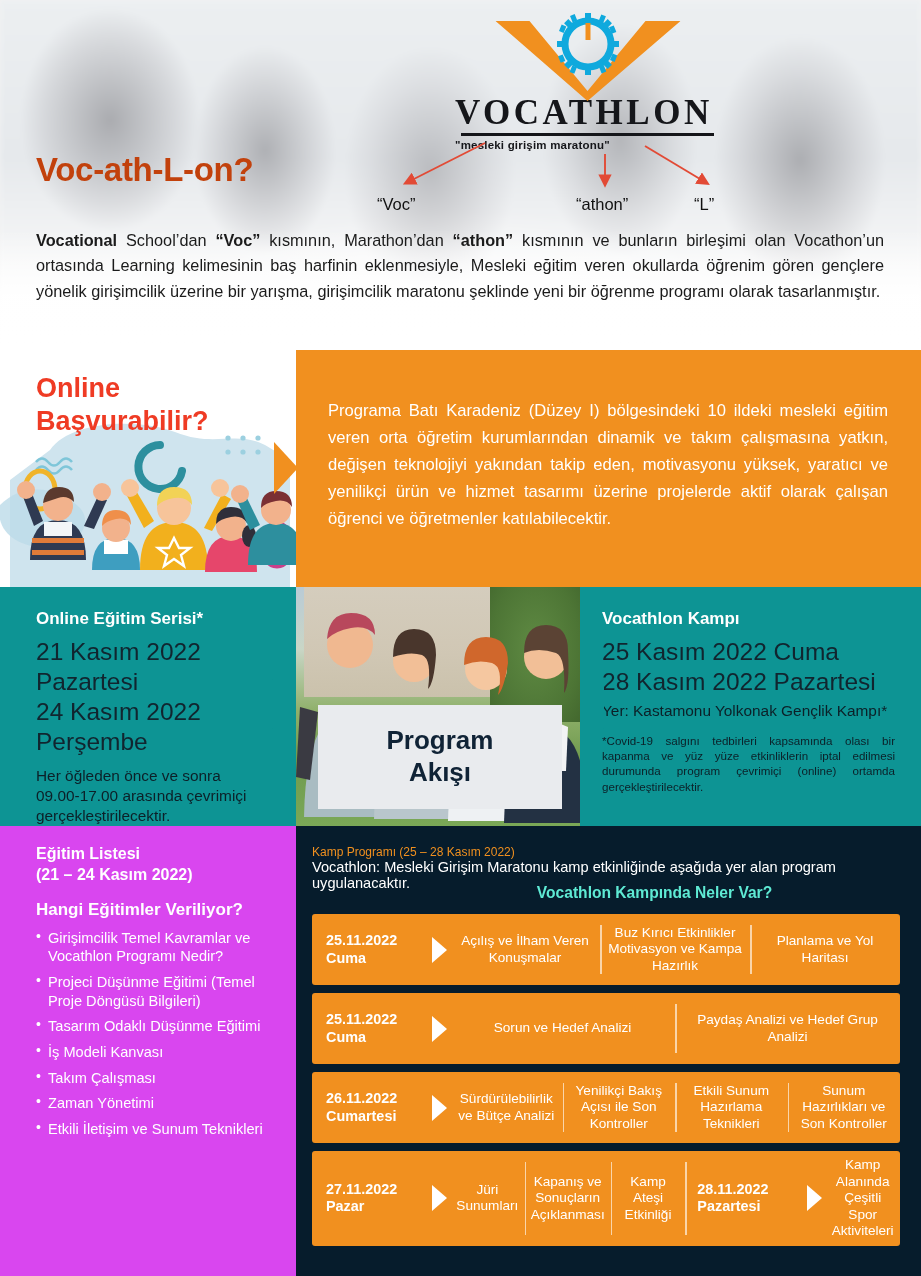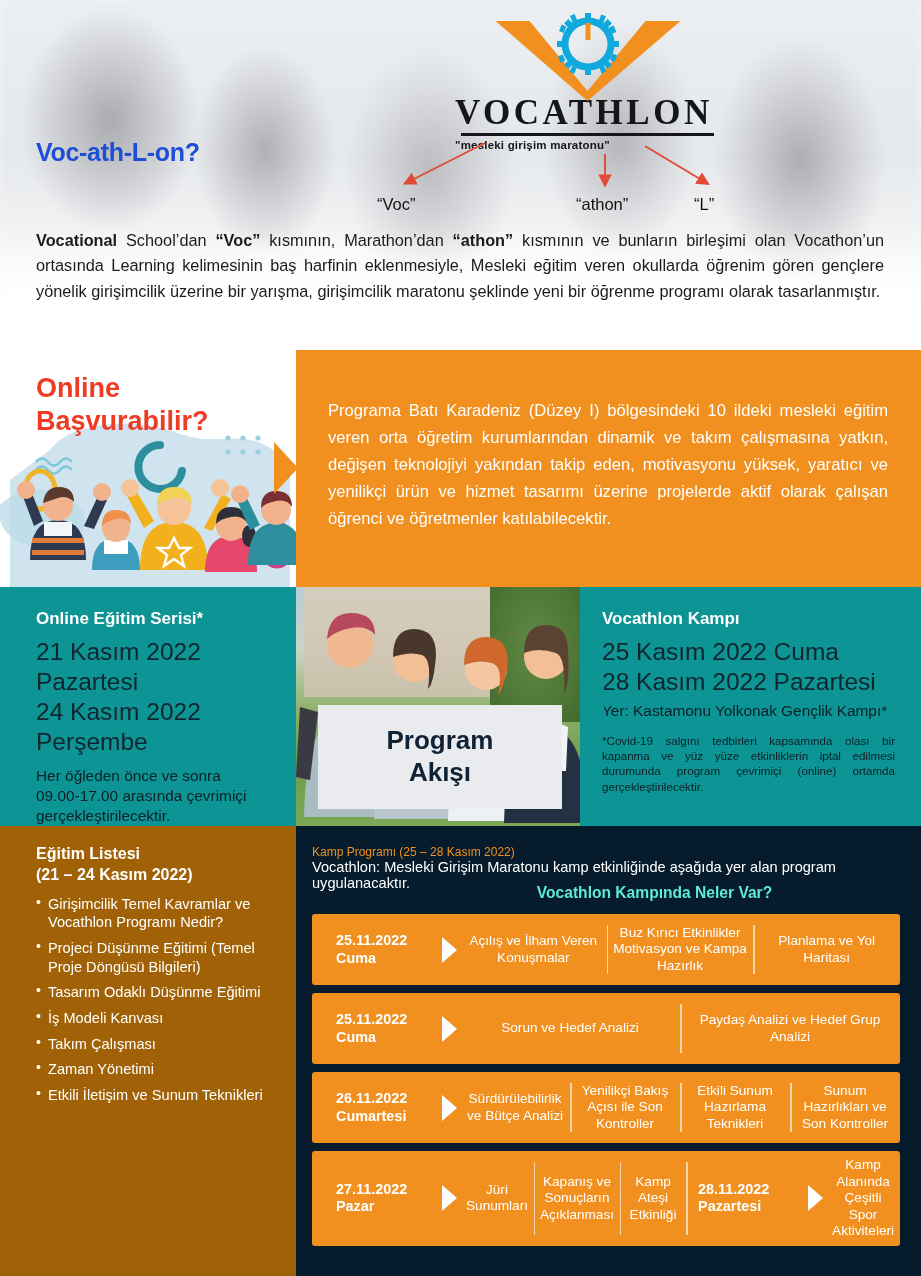--- a/index.html
+++ b/index.html
@@ -33,22 +33,22 @@
   .gear{position:absolute;left:50%;top:0px;transform:translateX(-50%);}
   .logo-word{
     font-family:"Liberation Serif", serif;
     font-size:35px;letter-spacing:3.5px;font-weight:700;color:#15161a;
     line-height:1;margin-top:-4px;
   }
   .logo-rule{height:2.5px;background:#15161a;margin:3px 6px 0 6px;}
   .logo-sub{font-size:11.5px;font-weight:700;color:#15161a;letter-spacing:.2px;margin-top:3px;font-style:normal;}
 
   .voc-title{
-    position:absolute;left:36px;top:138px;
-    color:#1d4ed8;font-size:25px;font-weight:700;letter-spacing:-.3px;
+    position:absolute;left:36px;top:151px;
+    color:#c2410c;font-size:33px;font-weight:700;letter-spacing:-.3px;
   }
   .arrow-label{position:absolute;font-size:16.5px;color:#111;font-weight:400;}
   .lbl-voc{left:377px;top:195px;}
   .lbl-athon{left:576px;top:195px;}
   .lbl-l{left:694px;top:195px;}
 
   .body-text{
     position:absolute;left:36px;top:228px;width:848px;
     font-size:16.3px;line-height:1.55;color:#1b1b1b;text-align:justify;
   }
@@ -96,38 +96,38 @@
   .photo-tree{position:absolute;right:0;top:0;width:90px;height:135px;
     background:radial-gradient(ellipse at 50% 45%,#5f8a43 0%,#4d7535 70%,#43682e 100%);}
   .sign{
     position:absolute;left:22px;top:118px;width:244px;height:104px;background:#e9ebee;
     display:flex;align-items:center;justify-content:center;
   }
   .sign span{color:#102336;font-size:26px;font-weight:700;line-height:1.22;text-align:center;}
 
   
   .bottom{position:relative;width:921px;height:450px;background:#061c2c;}
-  .list-col{position:absolute;left:0;top:0;width:296px;height:450px;background:#a16207;}
+  .list-col{position:absolute;left:0;top:0;width:296px;height:450px;background:#d946ef;}
   .list-pad{padding:18px 16px 0 36px;color:#fff;}
   .list-h1{font-size:16px;font-weight:700;line-height:1.3;}
   .list-h2{font-size:17px;font-weight:700;margin-top:14px;}
   .list-ul{margin:9px 0 0 0;padding:0;list-style:none;}
   .list-ul li{position:relative;padding-left:12px;font-size:14.6px;line-height:1.28;margin-bottom:7px;}
   .list-ul li:before{content:"•";position:absolute;left:0;top:-1px;font-size:14px;}
 
   .prog{position:absolute;left:296px;top:0;width:625px;height:450px;}
   .prog-h1{position:absolute;left:16px;top:19px;color:#f1901f;font-size:12px;font-weight:400;}
   .prog-h2{position:absolute;left:16px;top:33px;width:600px;color:#fff;font-size:14.6px;}
   .prog-h3{position:absolute;left:0;top:58px;width:717px;text-align:center;color:#5eead4;font-size:15.6px;font-weight:700;}
 
   .rows{position:absolute;left:16px;top:88px;width:588px;}
   .row{display:flex;align-items:stretch;background:#f1901f;border-radius:3px;margin-bottom:8px;min-height:71px;}
   .cell{flex:1;display:flex;align-items:center;justify-content:center;text-align:center;
     color:#fff;font-size:13.6px;line-height:1.22;padding:6px 6px;position:relative;}
-  .cell.date{flex:0 0 96px;font-weight:700;font-size:14.4px;justify-content:flex-start;padding-left:24px;text-align:left;}
+  .cell.date{flex:0 0 96px;font-weight:700;font-size:14.4px;justify-content:flex-start;padding-left:14px;text-align:left;}
   .cell.sep:before{content:"";position:absolute;left:0;top:11px;bottom:11px;width:1.5px;background:rgba(255,255,255,.62);}
   .caret{flex:0 0 22px;display:flex;align-items:center;justify-content:center;}
   .caret i{display:block;width:0;height:0;border-top:13px solid transparent;border-bottom:13px solid transparent;border-left:15px solid #fff;}
 </style>
 </head>
 <body>
 
 <div class="page">
 
   <div class="header">
@@ -332,20 +332,21 @@
     </div>
   </div>
 
   <div class="bottom">
     <div class="list-col">
       <div class="list-pad">
         <div class="list-h1">
           <div>Eğitim Listesi</div>
           <div>(21 – 24 Kasım 2022)</div>
         </div>
+        <div class="list-h2">Hangi Eğitimler Veriliyor?</div>
         <ul class="list-ul">
           <li>Girişimcilik Temel Kavramlar ve Vocathlon Programı Nedir?</li>
           <li>Projeci Düşünme Eğitimi (Temel Proje Döngüsü Bilgileri)</li>
           <li>Tasarım Odaklı Düşünme Eğitimi</li>
           <li>İş Modeli Kanvası</li>
           <li>Takım Çalışması</li>
           <li>Zaman Yönetimi</li>
           <li>Etkili İletişim ve Sunum Teknikleri</li>
         </ul>
       </div>

